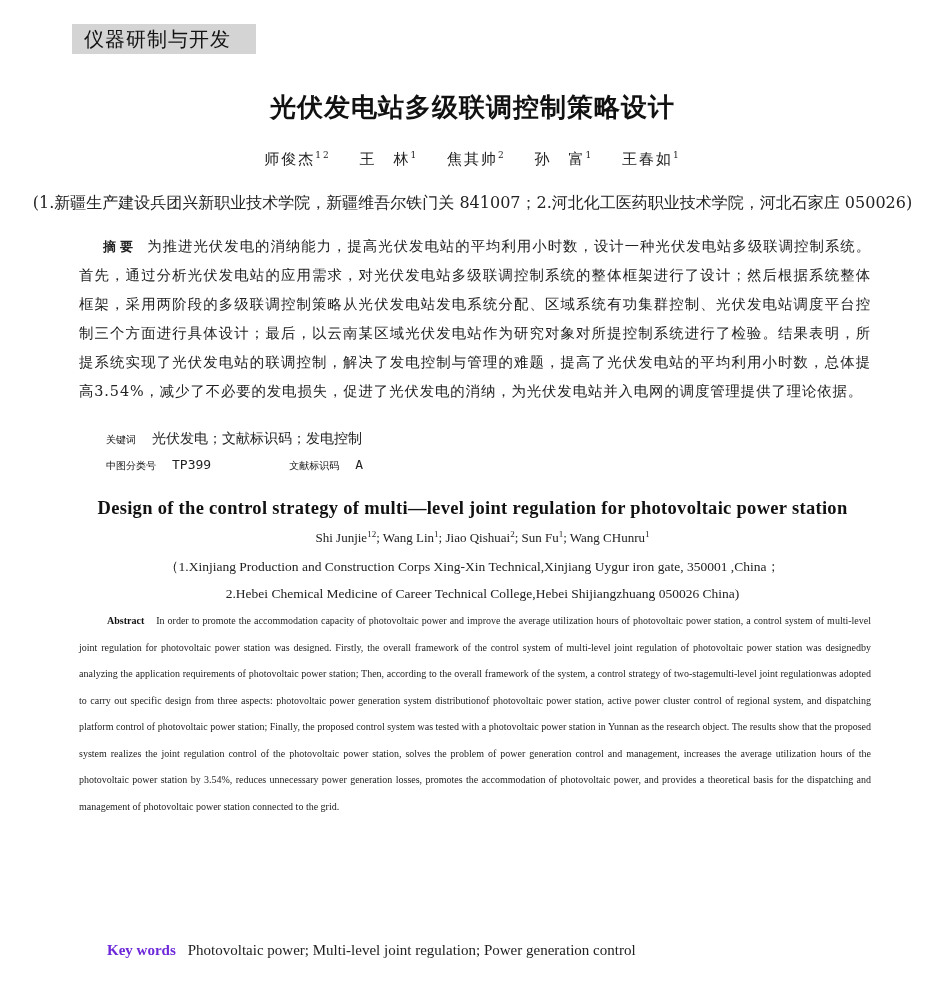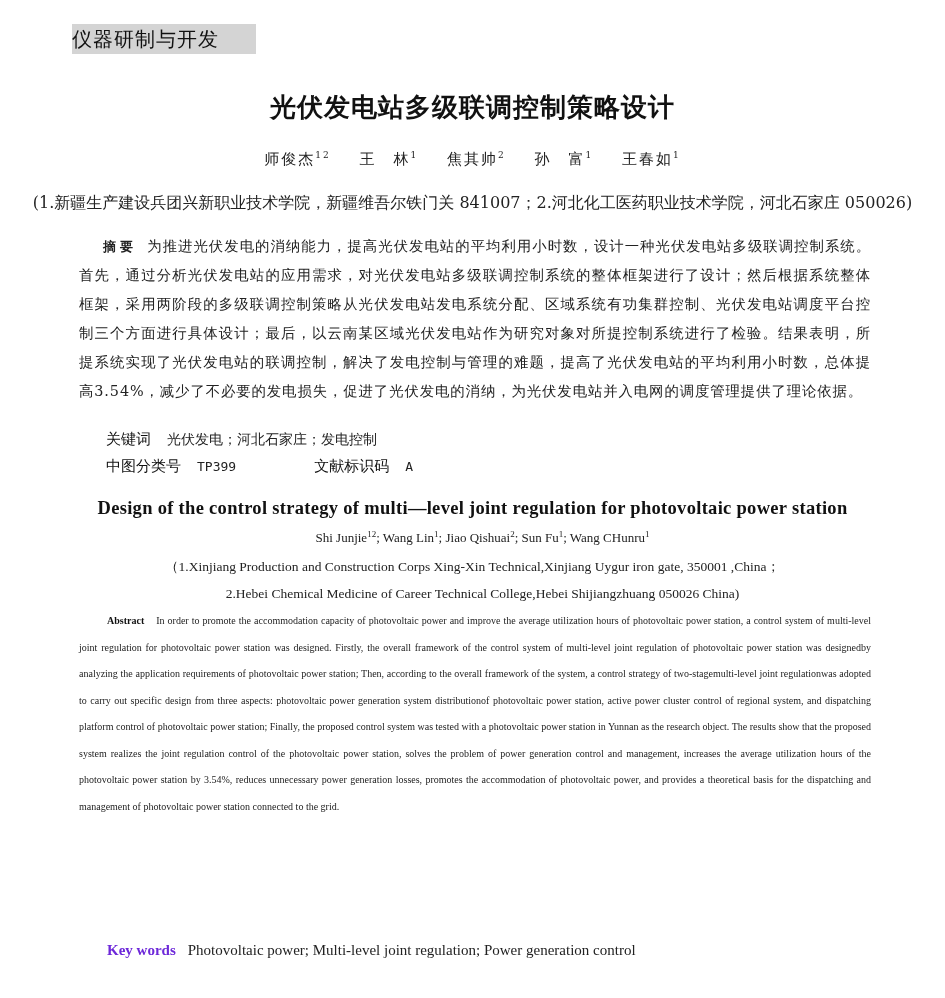--- a/index.html
+++ b/index.html
@@ -1,20 +1,20 @@
 <!DOCTYPE html>
 <html><head>
 <meta charset="utf-8">
 <style>
   html, body { margin: 0; padding: 0; background: #ffffff; }
   body { width: 945px; height: 998px; position: relative; overflow: hidden; color: #111; }
   .section-tag {
     position: absolute; left: 72px; top: 24px; width: 184px; height: 30px;
     background: #d4d4d4; font-family: "DejaVu Sans", sans-serif; font-size: 20px;
-    line-height: 30px; padding-left: 0; box-sizing: border-box; color: #111; letter-spacing: 1px;
+    line-height: 30px; padding-left: 12px; box-sizing: border-box; color: #111; letter-spacing: 1px;
   }
   .title {
     position: absolute; left: 0; right: 0; top: 90px; text-align: center;
     font-family: "DejaVu Serif", serif; font-weight: bold; font-size: 26px; letter-spacing: 1px; color: #111;
   }
   .authors-cn {
     position: absolute; left: 0; right: 0; top: 150px; text-align: center;
     font-family: "DejaVu Serif", serif; font-size: 15px; color: #222; word-spacing: 6px;
   }
   .authors-cn .au { margin: 0 9px; letter-spacing: 2px; }
@@ -25,21 +25,21 @@
   }
   .abs-cn {
     position: absolute; left: 79px; width: 792px; top: 232px;
     font-family: "DejaVu Serif", serif; font-size: 14.4px; line-height: 29px; color: #222;
     text-align: justify; letter-spacing: 0.9px;
   }
   .abs-cn .lbl { font-family: "DejaVu Sans", sans-serif; font-weight: bold; font-size: 13px; margin-left: 24px; margin-right: 10px; letter-spacing: 4px; }
   .kw-cn {
     position: absolute; left: 106px; top: 430px; font-family: "DejaVu Serif", serif; font-size: 14px; color: #222;
   }
-  .kw-cn .lbl, .clc .lbl { font-family: "DejaVu Sans", sans-serif; font-size: 15px; margin-right: 16px; color: #111; margin-top: 48px; }
+  .kw-cn .lbl, .clc .lbl { font-family: "DejaVu Sans", sans-serif; font-size: 10px; margin-right: 16px; color: #111; margin-top: 48px; }
   .clc { position: absolute; left: 106px; top: 457px; font-family: "DejaVu Sans Mono", monospace; font-size: 13px; color: #222; }
   .clc .gap { display: inline-block; width: 78px; }
   .title-en {
     position: absolute; left: 0; right: 0; top: 498px; text-align: center;
     font-family: "Liberation Serif", serif; font-weight: bold; font-size: 18.5px; color: #111; letter-spacing: 0.3px;
   }
   .authors-en {
     position: absolute; left: 0; right: 0; top: 530px; text-align: center;
     font-family: "Liberation Serif", serif; font-size: 13px; color: #222; margin-left: 20px;
   }
@@ -75,21 +75,21 @@
   <span class="au"><span>王春如</span><sup>1</sup></span>
 </div>
 
 <div class="affil-cn">(1.新疆生产建设兵团兴新职业技术学院，新疆维吾尔铁门关 841007；2.河北化工医药职业技术学院，河北石家庄 050026)</div>
 
 <div class="abs-cn">
   <span class="lbl">摘要</span><span>为推进光伏发电的消纳能力，提高光伏发电站的平均利用小时数，设计一种光伏发电站多级联调控制系统。首先，通过分析光伏发电站的应用需求，对光伏发电站多级联调控制系统的整体框架进行了设计；然后根据系统整体框架，采用两阶段的多级联调控制策略从光伏发电站发电系统分配、区域系统有功集群控制、光伏发电站调度平台控制三个方面进行具体设计；最后，以云南某区域光伏发电站作为研究对象对所提控制系统进行了检验。结果表明，所提系统实现了光伏发电站的联调控制，解决了发电控制与管理的难题，提高了光伏发电站的平均利用小时数，总体提高3.54%，减少了不必要的发电损失，促进了光伏发电的消纳，为光伏发电站并入电网的调度管理提供了理论依据。</span>
 </div>
 
 <div class="kw-cn">
-  <span class="lbl">关键词</span><span>光伏发电；河北石家庄；发电控制</span>
+  <span class="lbl">关键词</span><span>光伏发电；文献标识码；发电控制</span>
 </div>
 
 <div class="clc">
   <span class="lbl">中图分类号</span><span>TP399</span><span class="gap"></span><span class="lbl">文献标识码</span><span>A</span>
 </div>
 
 <div class="title-en">Design of the control strategy of multi—level joint regulation for photovoltaic power station</div>
 
 <div class="authors-en">
   <span><span>Shi Junjie</span><sup>12</sup><span>; </span></span><span><span>Wang Lin</span><sup>1</sup><span>; </span></span><span><span>Jiao Qishuai</span><sup>2</sup><span>; </span></span><span><span>Sun Fu</span><sup>1</sup><span>; </span></span><span><span>Wang CHunru</span><sup>1</sup></span>

